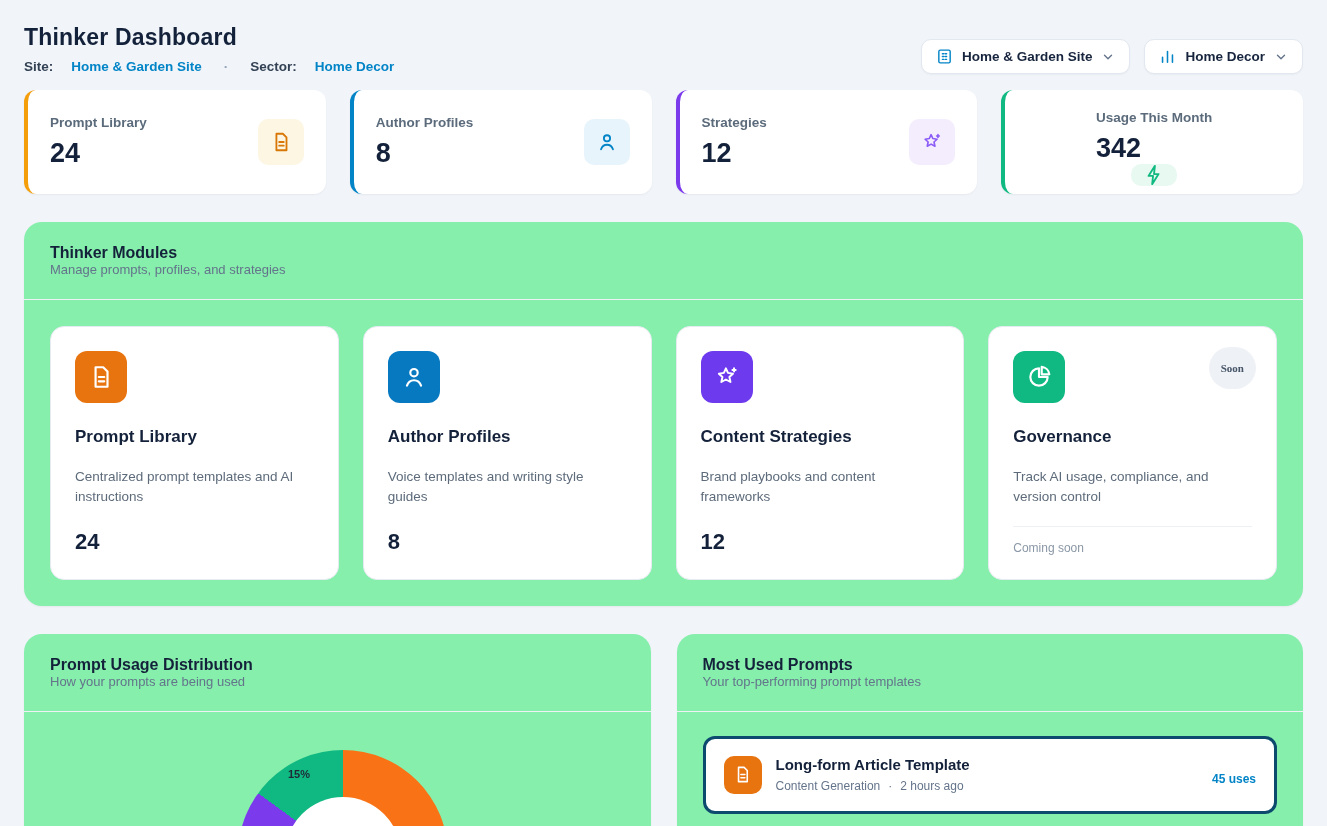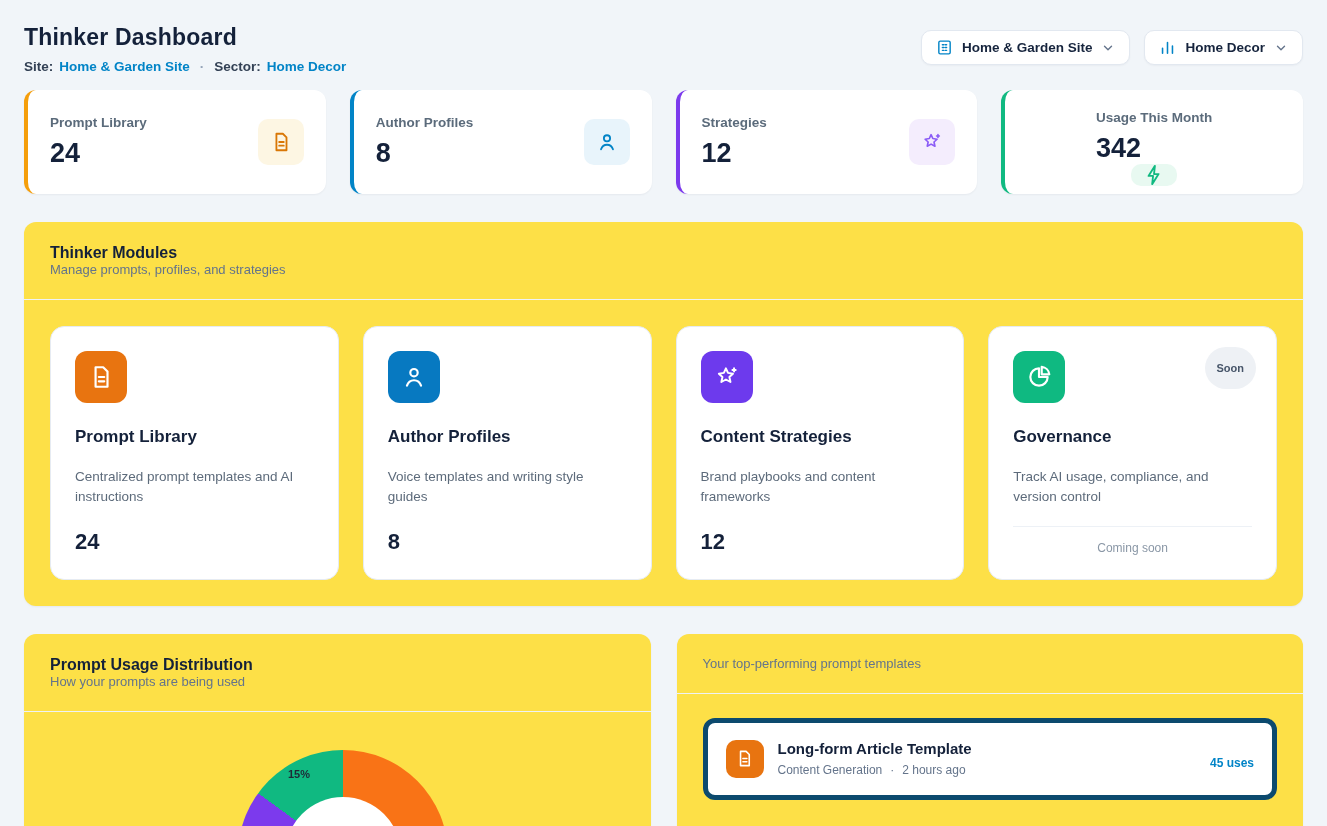--- a/index.html
+++ b/index.html
@@ -5,23 +5,23 @@
   * { margin:0; padding:0; box-sizing:border-box; }
   html,body { width:1327px; height:826px; overflow:hidden; }
   body {
     font-family:"Liberation Sans","DejaVu Sans",sans-serif;
     background:#f1f5f9;
     color:#16243d;
   }
   .page { width:1327px; padding:24px 24px 0; }
 
   
-  .header-row { display:flex; justify-content:space-between; align-items:flex-start; }
+  .header-row { display:flex; justify-content:space-between; align-items:flex-end; }
   .page-title { font-size:23px; font-weight:800; color:#14213a; letter-spacing:.2px; }
-  .site-line { margin-top:8px; font-size:13.5px; color:#334155; font-weight:600; display:flex; gap:6px; align-items:center; }
+  .site-line { margin-top:8px; font-size:13.5px; color:#334155; font-weight:600; display:flex; gap:18px; align-items:center; }
   .site-line a { color:#0284c7; text-decoration:none; font-weight:600; cursor:pointer; }
   .site-line .dot { color:#94a3b8; margin:0 4px; }
   .selectors { display:flex; gap:14px; margin-top:6px; }
   .selector-btn {
     display:flex; align-items:center; gap:9px; background:#fff;
     border:1px solid #e2e8f0; border-radius:10px; padding:8px 14px;
     font-size:13.5px; font-weight:700; color:#16243d; cursor:pointer;
     box-shadow:0 1px 2px rgba(16,24,40,.04);
   }
   .selector-btn svg { display:block; }
@@ -31,51 +31,51 @@
   .stat-card {
     background:#fff; border-radius:12px; padding:20px 22px; height:104px;
     border-left:4px solid #ccc; box-shadow:0 1px 2px rgba(16,24,40,.05);
     display:flex; justify-content:space-between; align-items:center;
   }
   .stat-label { font-size:13.5px; color:#5b6b7b; font-weight:600; }
   .stat-value { font-size:27px; font-weight:800; color:#14213a; margin-top:8px; }
   .stat-icon-box { width:46px; height:46px; border-radius:10px; display:flex; align-items:center; justify-content:center; }
 
   
-  .panel { background:#fde047; border-radius:12px; box-shadow:0 1px 2px rgba(16,24,40,.05); margin-top:28px; }
+  .panel { background:#86efac; border-radius:18px; box-shadow:0 1px 2px rgba(16,24,40,.05); margin-top:28px; }
   .panel-header { padding:22px 26px; border-bottom:1px solid #eef2f6; }
   .panel-title { font-size:16px; font-weight:700; color:#14213a; }
   .panel-subtitle { font-size:13px; color:#64748b; }
   .modules-grid { display:grid; grid-template-columns:repeat(4,1fr); gap:24px; padding:26px; }
   .module-card {
     border:1px solid #e6ebf2; border-radius:14px; padding:24px;
     display:flex; flex-direction:column; min-height:252px; position:relative;
     background:#fff; cursor:pointer;
   }
   .module-icon { width:52px; height:52px; border-radius:12px; display:flex; align-items:center; justify-content:center; margin-bottom:24px; }
   .module-title { font-size:17px; font-weight:800; color:#14213a; margin-bottom:12px; }
   .module-desc { font-size:13.5px; color:#5d6b7b; line-height:1.5; flex:1;margin-top:8px; }
   .module-count { font-size:22px; font-weight:800; color:#14213a; margin-top:16px; }
   .soon-badge {
     position:absolute; top:20px; right:20px; background:#eef1f5; color:#475569;
-    font-size:11px; font-weight:700; border-radius:999px; padding:15px 12px;
+    font-size:11px; font-weight:700; border-radius:999px; padding:15px 12px;font-family:Liberation Serif, serif;
   }
   .module-divider { border:none; border-top:1px solid #edf1f6; margin:18px 0 0; }
-  .module-footer { font-size:12px; color:#8a97a6; margin-top:14px;text-align:center; }
+  .module-footer { font-size:12px; color:#8a97a6; margin-top:14px; }
 
   
   .bottom-grid { display:grid; grid-template-columns:1fr 1fr; gap:26px; margin-top:28px; }
   .chart-body { position:relative; height:320px; overflow:hidden; }
   .donut { position:absolute; left:214px; top:38px; width:210px; height:210px; border-radius:50%; }
   .donut::after { content:""; position:absolute; inset:47px; background:#fff; border-radius:50%; }
   .donut-label { position:absolute; left:38px; top:18px; width:46px; text-align:center; font-size:11px; font-weight:700; color:#1f2937; z-index:2; }
 
   .prompt-list { padding:24px 26px; display:flex; flex-direction:column; gap:16px; }
   .prompt-item {
-    display:flex; align-items:center; gap:14px; border:5px solid #0c4a6e;
+    display:flex; align-items:center; gap:14px; border:3px solid #0c4a6e;
     border-radius:12px; padding:17px 18px; cursor:pointer; background:#fff;
   }
   .prompt-item-icon { width:38px; height:38px; border-radius:10px; background:#e87410; display:flex; align-items:center; justify-content:center; flex:none; }
   .prompt-item-title { font-size:15px; font-weight:800; color:#14213a; }
   .prompt-item-meta { font-size:12px; color:#64748b; margin-top:6px; display:flex; gap:8px; align-items:center; }
   .prompt-item-uses { margin-left:auto; align-self:flex-start; font-size:12px; font-weight:800; color:#0284c7; margin-top:16px; }
 </style>
 </head>
 <body>
 
@@ -246,20 +246,21 @@
       </div>
       <div class="chart-body">
         <div class="donut" style="background: conic-gradient(rgb(249, 115, 22) 0deg, rgb(249, 115, 22) 144deg, rgb(14, 165, 233) 144deg, rgb(14, 165, 233) 277.2deg, rgb(124, 58, 237) 277.2deg, rgb(124, 58, 237) 306deg, rgb(16, 185, 129) 306deg, rgb(16, 185, 129) 360deg);">
           <span class="donut-label">15%</span>
         </div>
       </div>
     </div>
 
     <div class="panel" style="margin-top:0;">
       <div class="panel-header">
+        <div class="panel-title">Most Used Prompts</div>
         <div class="panel-subtitle">Your top-performing prompt templates</div>
       </div>
       <div class="prompt-list">
         <div class="prompt-item">
           <div class="prompt-item-icon">
             <svg width="19" height="19" viewBox="0 0 24 24" fill="none" stroke="#ffffff" stroke-width="2" stroke-linecap="round" stroke-linejoin="round">
                 <path d="M7 3h7l4 4v14H7z"></path>
                 <path d="M10 12h5M10 16h5"></path>
               </svg>
           </div>

